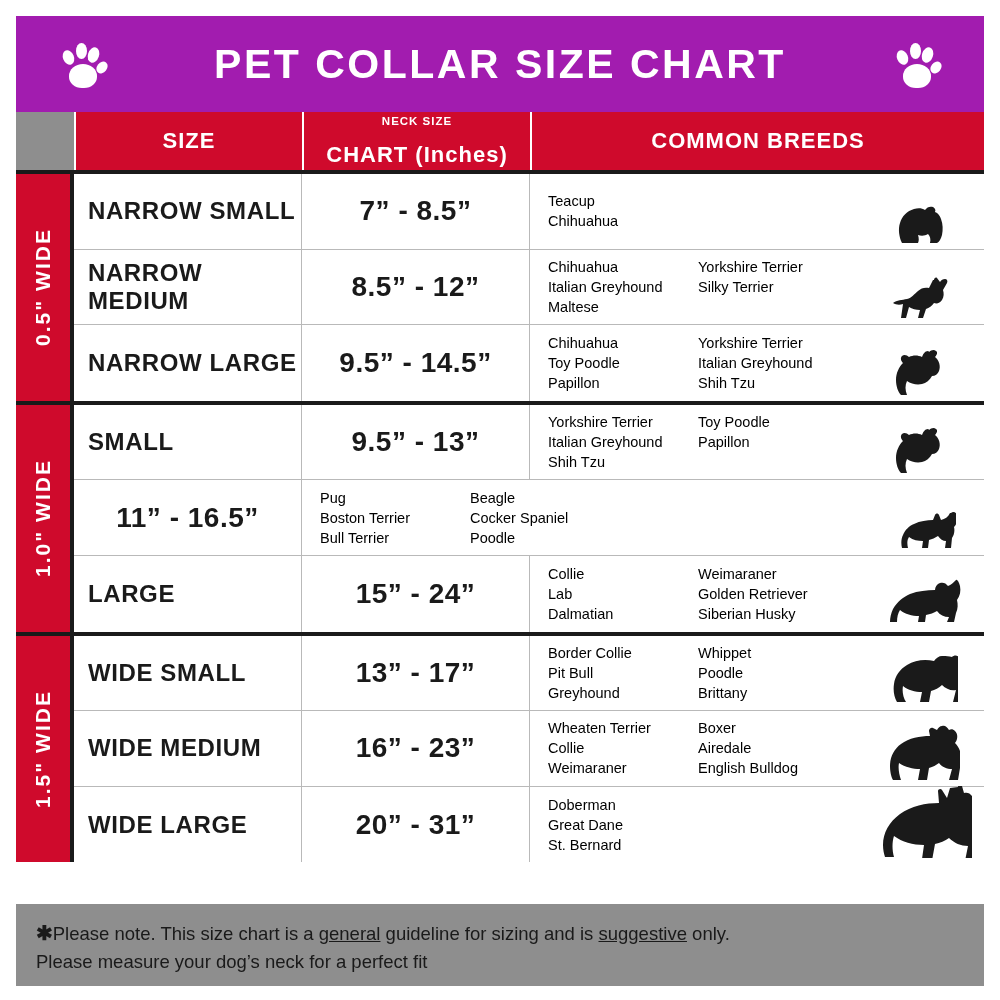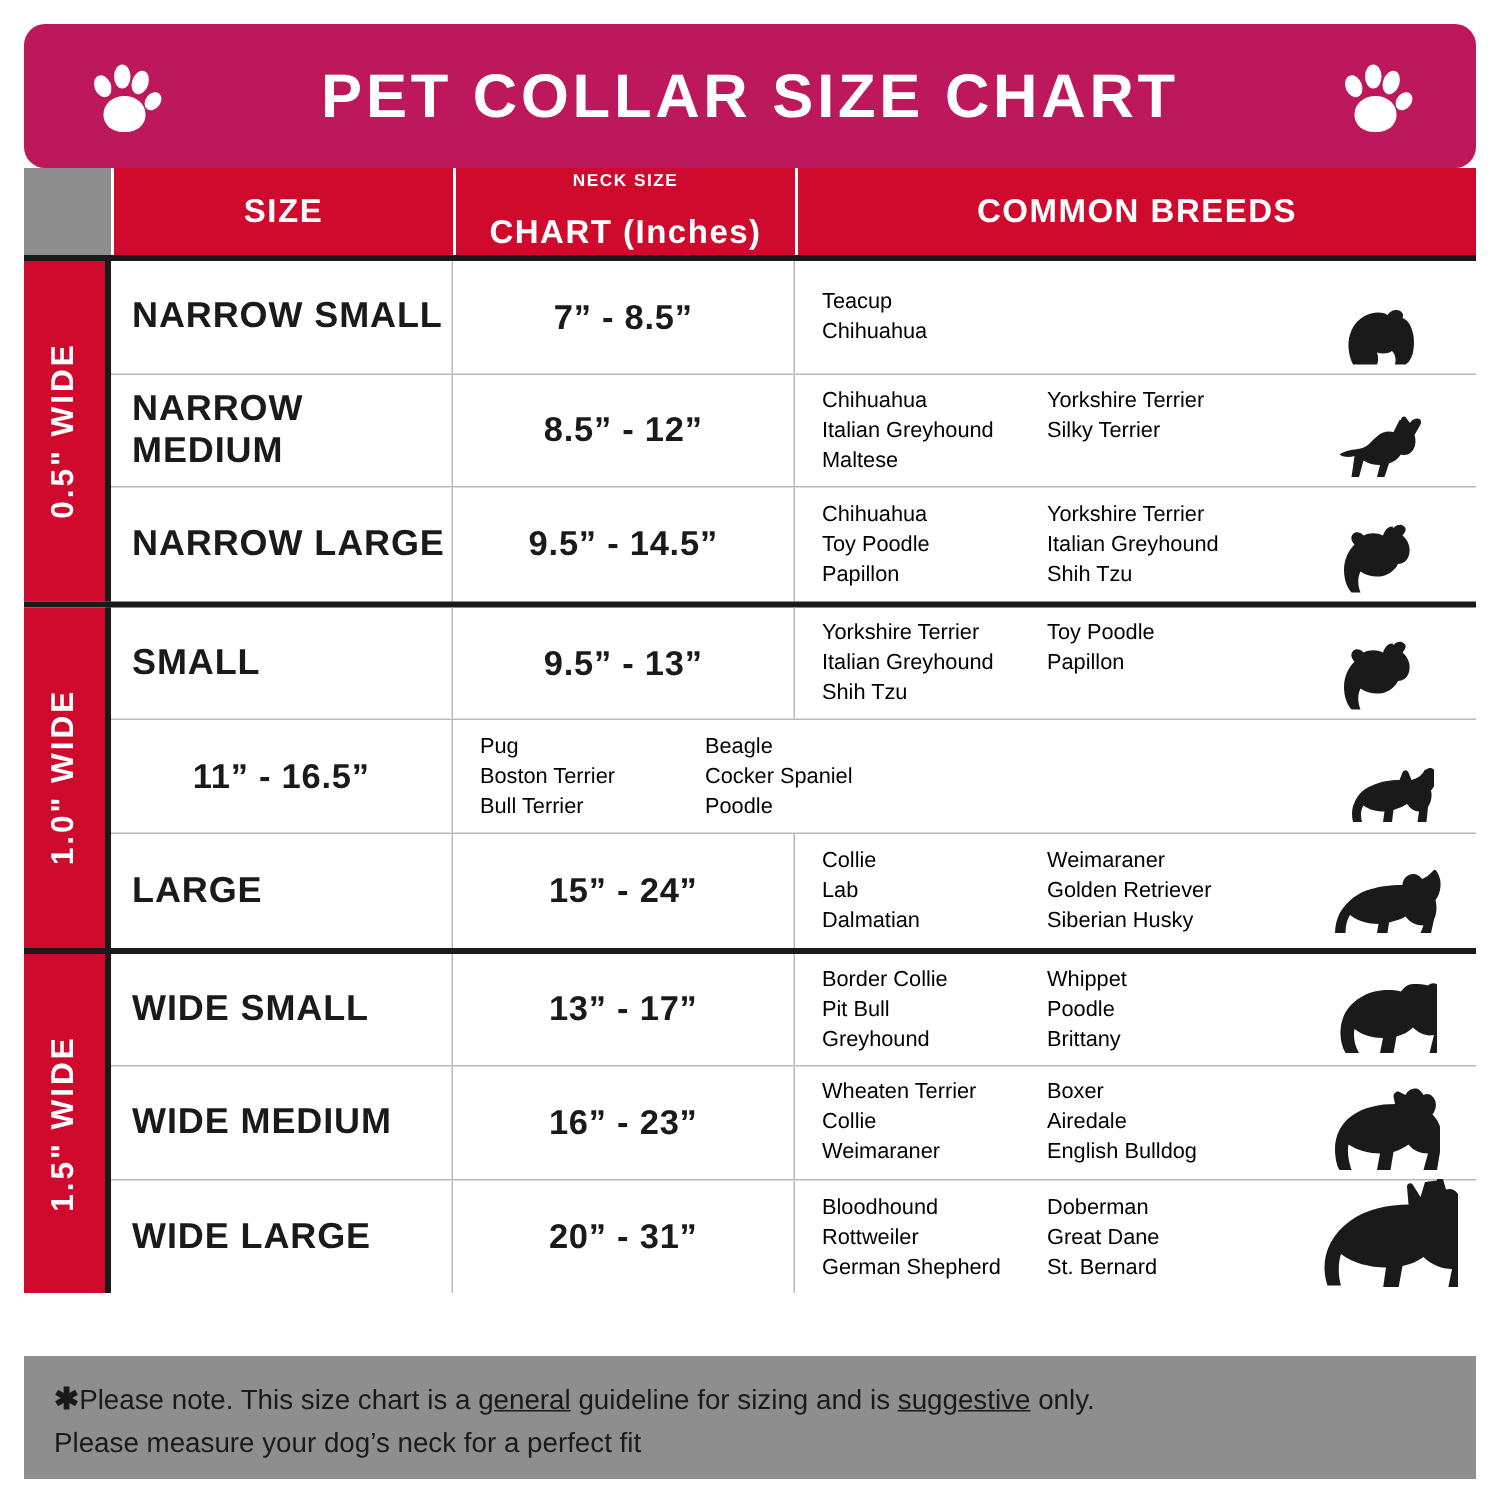--- a/index.html
+++ b/index.html
@@ -17,28 +17,27 @@
     width: 1000px;
     height: 1000px;
     background: #ffffff;
     box-sizing: border-box;
     padding: 16px 16px 14px 16px;
     display: flex;
     flex-direction: column;
   }
   
   .header {
-    background: #be185d;
+    background: #a21caf;
     height: 96px;
     display: flex;
     align-items: center;
     justify-content: space-between;
     padding: 0 40px;
     box-sizing: border-box;
-    border-radius: 14px;
   }
   .header-title {
     flex: 1;
     text-align: center;
     color: #ffffff;
     font-size: 41px;
     font-weight: bold;
     letter-spacing: 2.5px;
     font-family: "Liberation Sans", sans-serif;
   }
@@ -146,21 +145,21 @@
     color: #1a1a1a;
     letter-spacing: 0.6px;
     border-right: 1px solid #b9b9b9;
   }
   .cell-length {
     width: 228px;
     display: flex;
     align-items: center;
     justify-content: center;
     box-sizing: border-box;
-    font-size: 23px;
+    font-size: 28px;
     font-weight: bold;
     color: #1a1a1a;
     letter-spacing: 0.5px;
     border-right: 1px solid #b9b9b9;
   }
   .cell-breeds {
     flex: 1;
     display: flex;
     align-items: center;
     box-sizing: border-box;
@@ -441,25 +440,20 @@
                 </svg>
             </div>
           </div>
         </div>
 
         <div class="row">
           <div class="cell-size">WIDE LARGE</div>
           <div class="cell-length">20” - 31”</div>
           <div class="cell-breeds">
             <div class="breed-cols">
-              <div class="breed-col">
-                <div>Bloodhound</div>
-                <div>Rottweiler</div>
-                <div>German Shepherd</div>
-              </div>
               <div class="breed-col second">
                 <div>Doberman</div>
                 <div>Great Dane</div>
                 <div>St. Bernard</div>
               </div>
             </div>
             <div class="silhouette">
               <svg width="104" height="72" viewBox="0 0 104 72">
                   <path fill="#1a1a1a" d="M82 2l-3 10-5-8c-1-2-4-1-4 1l1 12c-13 0-28 3-39 11C21 36 15 47 15 59c0 5 1 9 2 12h9c-2-7-2-15 0-21 8 6 19 9 30 9l-3 21h10l4-22c5-1 10-3 14-6 5 5 12 8 19 8l-4 20h10l5-28c2-9-1-18-7-25 4-6 4-13 0-17-2-3-5-4-8-3l-2-7c-1-2-4-2-4 1z"></path>
                 </svg>

